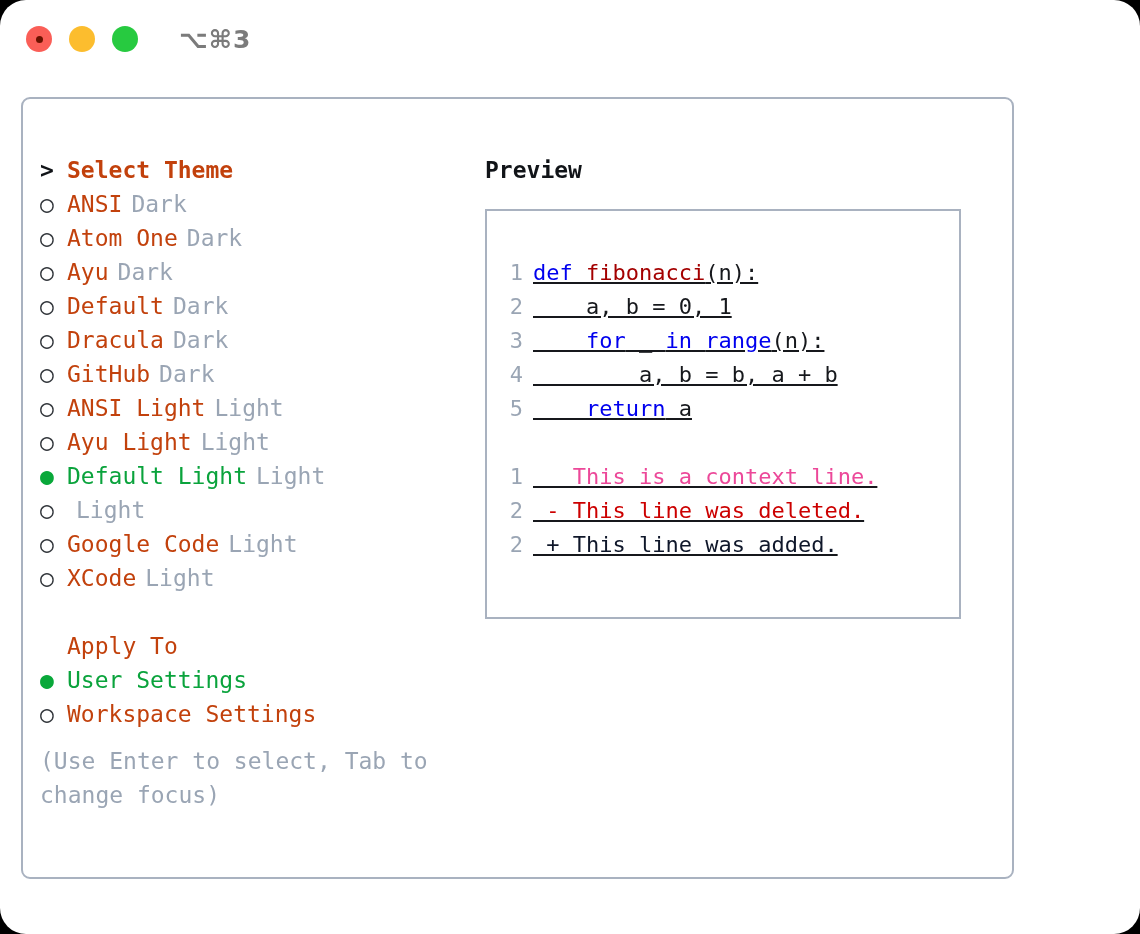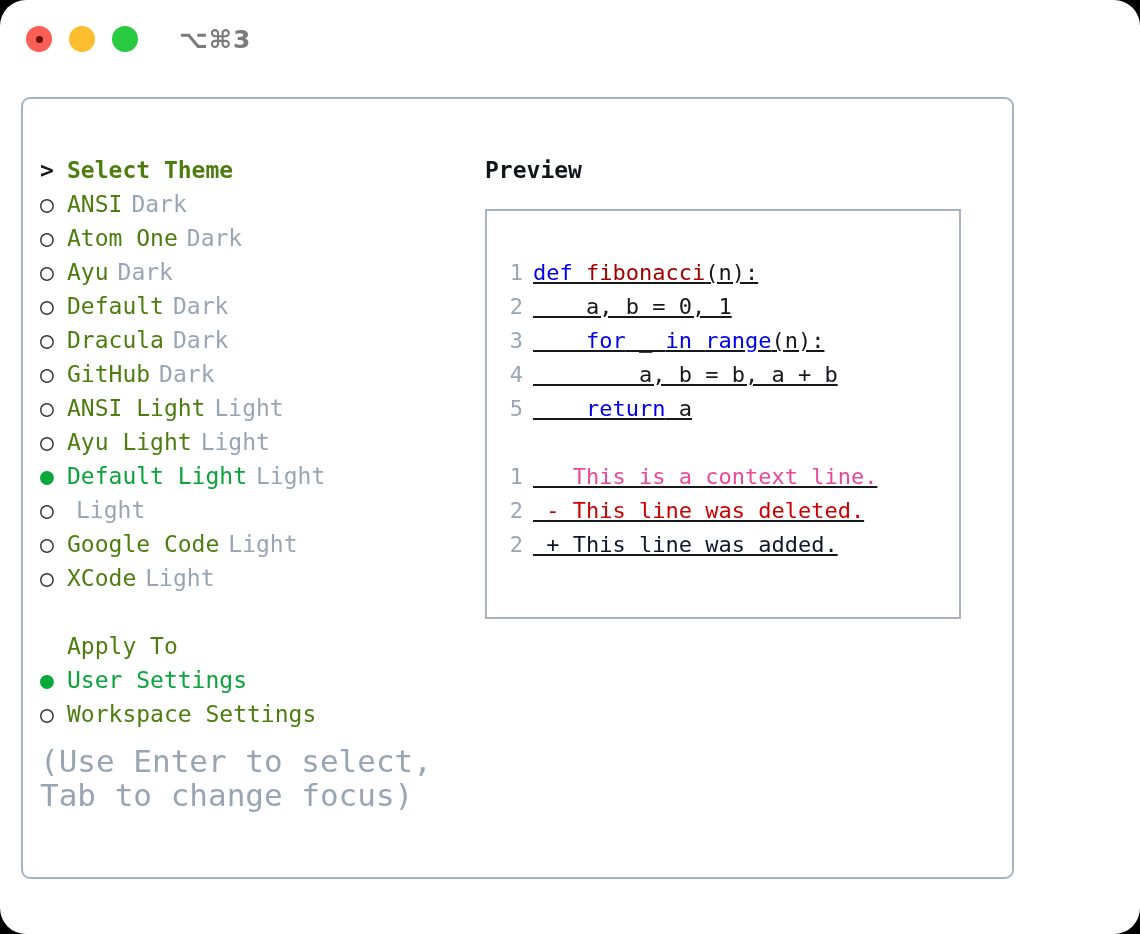--- a/index.html
+++ b/index.html
@@ -101,36 +101,36 @@
     flex: 0 0 27px;
     text-align: left;
     color: #34383d;
   }
   .marker.filled { color: #09a83a; }
   .row.header-row {
     font-weight: bold;
     color: #111418;
   }
   .row.header-row .marker { color: #111418; font-weight: bold; }
-  .label { color: #4d7c0f; }
+  .label { color: #c2410c; }
   .row.selected .label { color: #0aa33c; }
   .suffix {
     color: #9aa5b4;
     margin-left: 9px;
   }
   .row.section-title {
     color: #34383d;
     font-weight: normal;
     align-items: center;
   }
   .spacer-row { height: 34px; }
 
   .hint {
     margin-top: 13px;
-    font-size: 31px;
+    font-size: 23px;
     line-height: 34px;
     color: #9aa5b4;
     width: 400px;
     white-space: pre-wrap;
   }
 
   
   .right-col {
     position: absolute;
     left: 462px;

